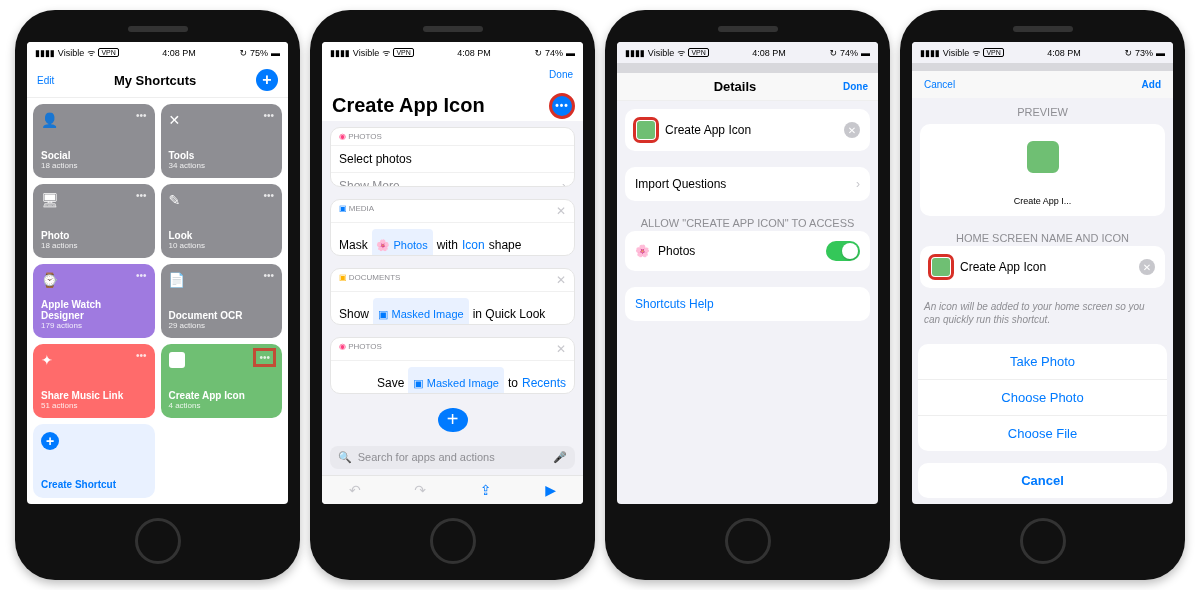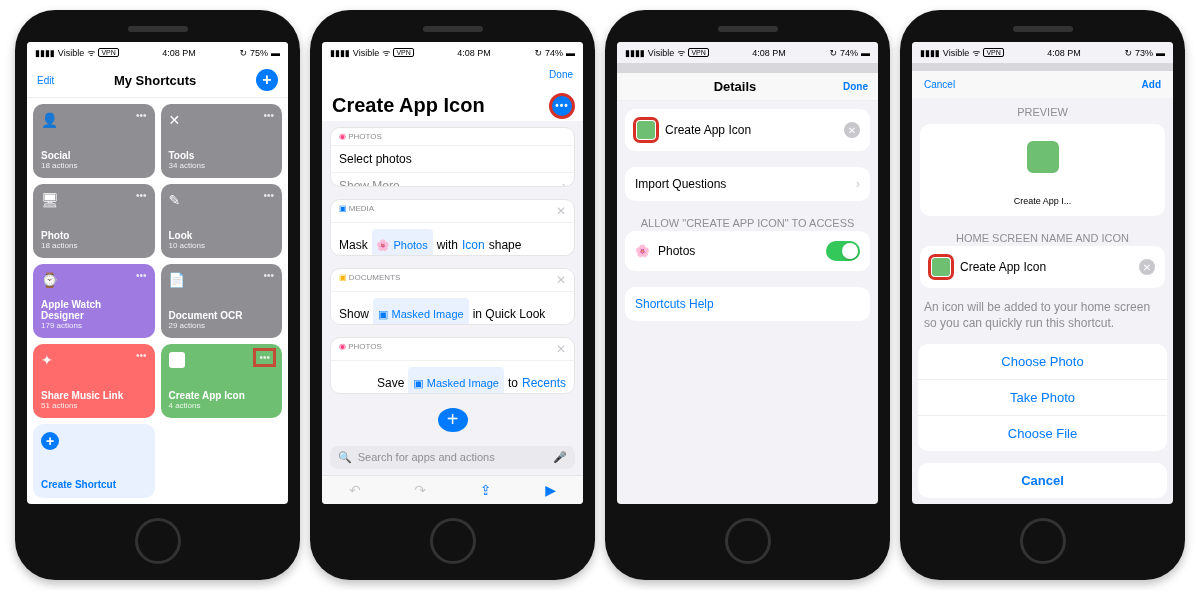--- a/index.html
+++ b/index.html
@@ -47,21 +47,21 @@
   .section-label { font-size:11px; color:#8e8e93; padding:8px 14px 2px; text-transform:uppercase;text-align:center;}
   .toggle { width:34px; height:20px; border-radius:10px; background:#e5e5e5; position:relative;}
   .toggle.on { background:#34c759;}
   .toggle::after { content:''; position:absolute; width:16px; height:16px; background:#fff; border-radius:50%; top:2px; left:2px; box-shadow:0 1px 2px rgba(0,0,0,.2);}
   .toggle.on::after { left:auto; right:2px;}
   .chevron { color:#c7c7cc;}
   .sheet-header { display:flex; justify-content:space-between; padding:8px 12px; background:#f8f8f8;}
   .preview-box { background:#fff; margin:4px 8px 8px; border-radius:10px; padding:14px 0 10px; display:flex; flex-direction:column; align-items:center; gap:20px;}
   .app-icon { width:38px; height:38px; border-radius:9px; background:#6fbf73; border:3px solid #fff; box-shadow:inset 0 0 0 3px #6fbf73;}
   .app-icon.small { width:22px; height:22px; border-radius:5px; border-width:2px;}
-  .hint { font-size:12px; color:#8e8e93; padding:4px 12px 8px; line-height:1.3;}
+  .hint { font-size:10px; color:#8e8e93; padding:4px 12px 8px; line-height:1.3;font-style:italic;}
   .action-sheet { background:#f2f2f7; border-radius:10px; margin:auto 6px 6px; overflow:hidden;}
   .action-btn { background:#fff; padding:10px; text-align:center; color:#007aff; font-size:13px; border-bottom:1px solid #eee;}
   .action-btn:last-child { border-bottom:none;}
   .action-cancel { background:#fff; border-radius:10px; margin:6px; padding:10px; text-align:center; color:#007aff; font-size:13px; font-weight:600;}
   .clear-btn { width:16px; height:16px; border-radius:50%; background:#c7c7cc; color:#fff; display:flex; align-items:center; justify-content:center; font-size:10px;}
   .spacer { flex:1; }
   .badge-box { display:inline-block; vertical-align:middle; }
 </style>
 </head>
 <body>
@@ -354,20 +354,20 @@
         <span style="display:flex;align-items:center;gap:8px;">
             <span class="app-icon small highlight-red"></span>
             <span>Create App Icon</span>
           </span>
         <span class="clear-btn">✕</span>
       </div>
     </div>
     <div class="hint">An icon will be added to your home screen so you can quickly run this shortcut.</div>
     <div class="spacer"></div>
     <div class="action-sheet">
+      <div class="action-btn">Take Photo</div>
       <div class="action-btn">Choose Photo</div>
-      <div class="action-btn">Take Photo</div>
       <div class="action-btn">Choose File</div>
     </div>
     <div class="action-cancel">Cancel</div>
   </div>
   <div class="homebtn"></div>
 </div>
 
 </body></html>

